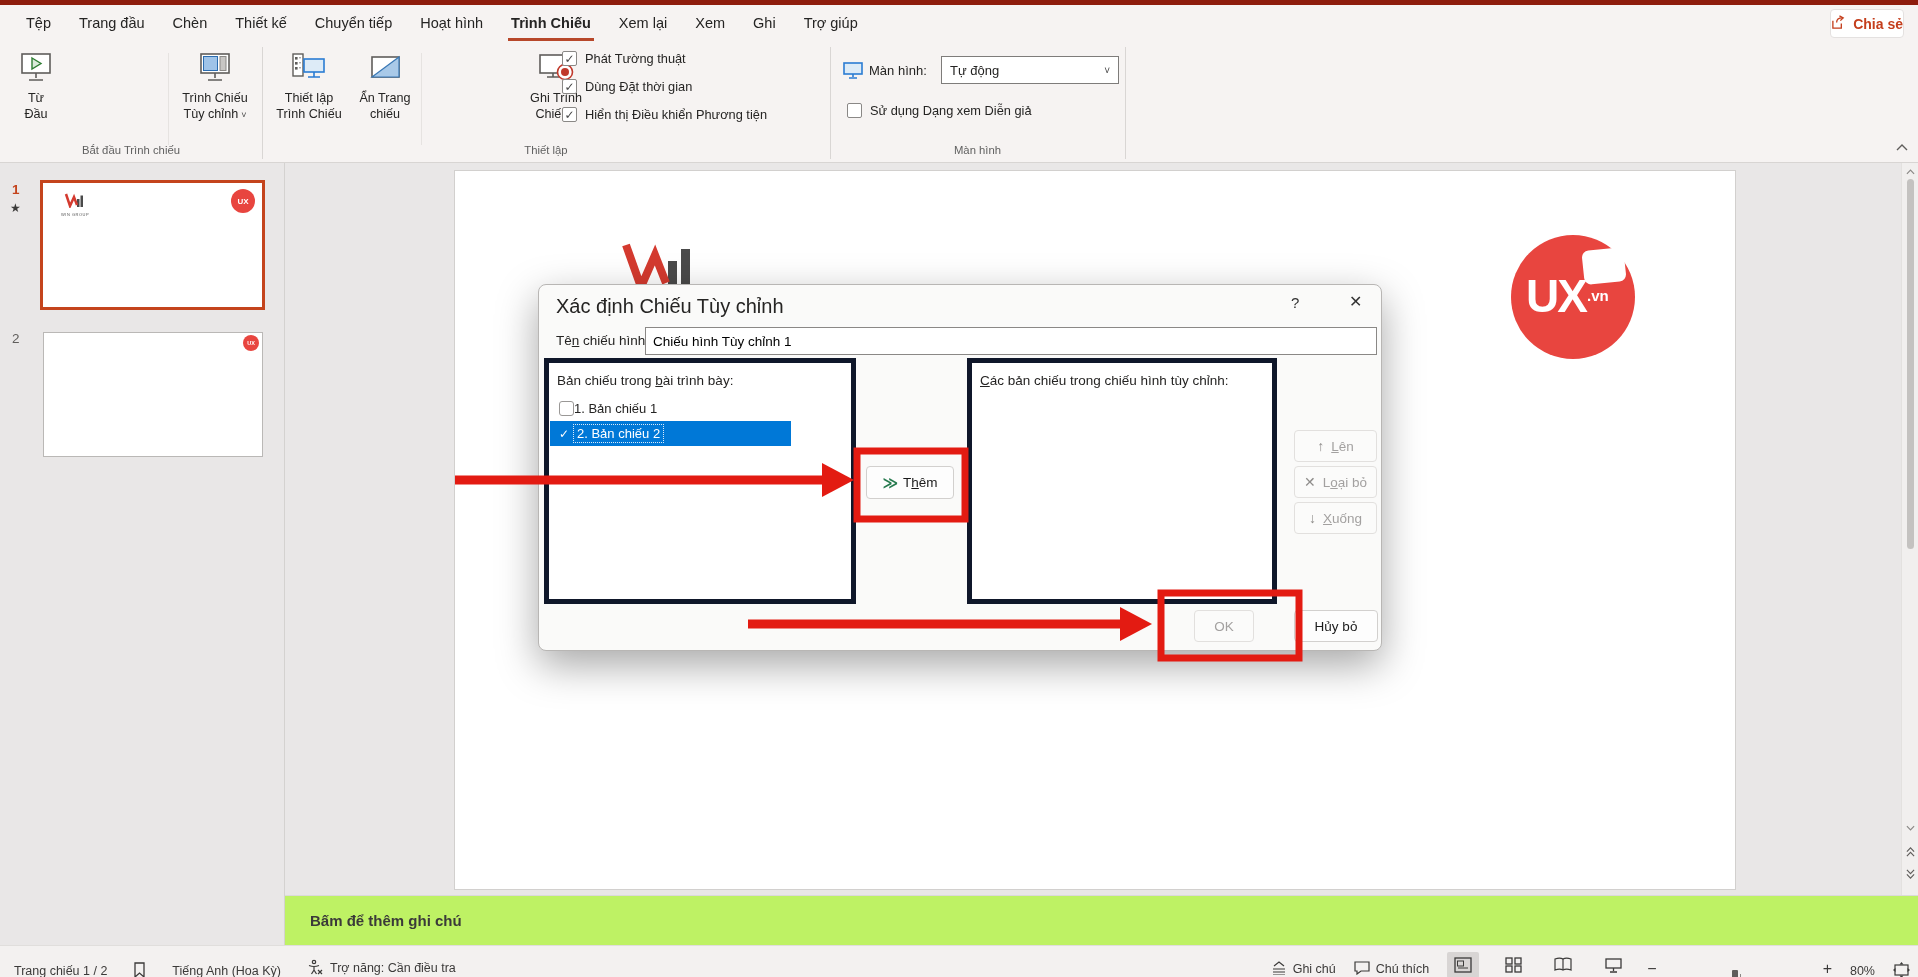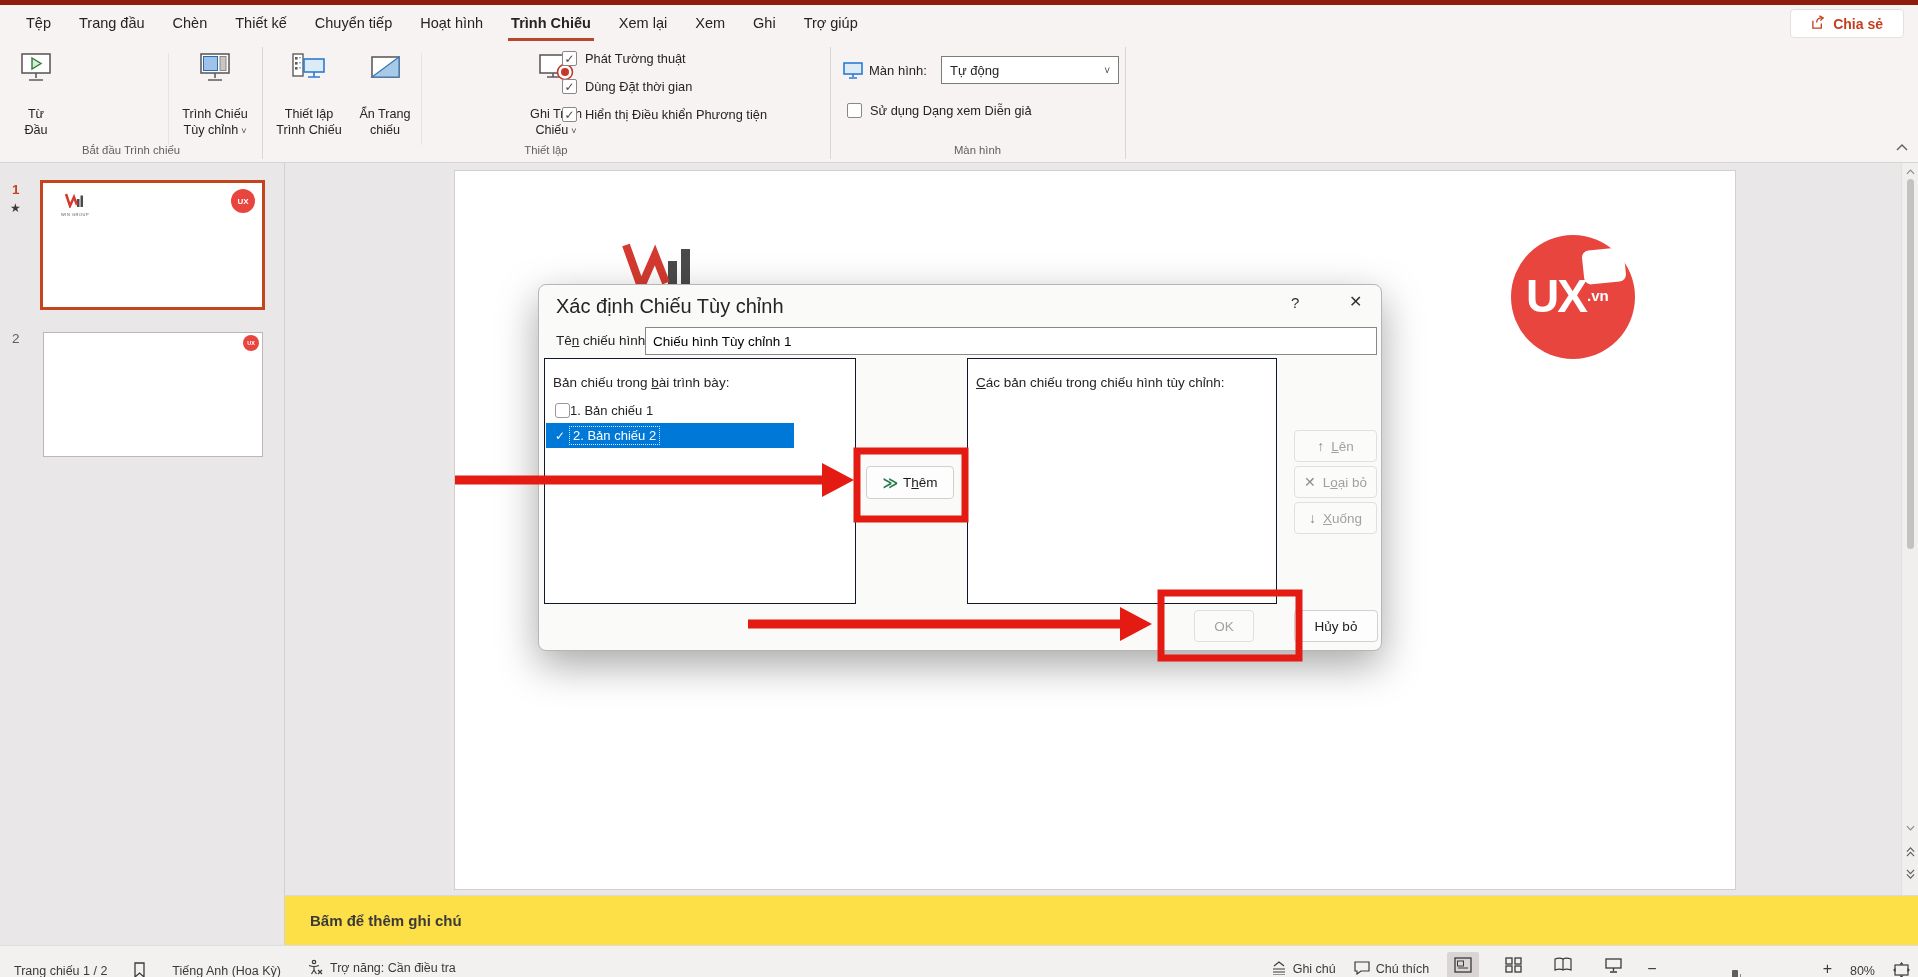--- a/index.html
+++ b/index.html
@@ -4,40 +4,40 @@
 <style>
   *{box-sizing:border-box;margin:0;padding:0}
   html,body{width:1918px;height:977px;overflow:hidden}
   body{font-family:"Liberation Sans","DejaVu Sans",sans-serif;background:#e9e7e7;position:relative;color:#252423}
   
   .top-accent{position:absolute;top:0;left:0;width:1918px;height:5px;background:#8e1d0d}
   .menubar{position:absolute;top:5px;left:0;width:1918px;height:36px;background:#f6f3f2;display:flex;align-items:center;padding-left:12px}
   .tab{padding:0 14px;font-size:14.5px;height:36px;display:flex;align-items:center;position:relative;cursor:default;white-space:nowrap}
   .tab.active{font-weight:bold}
   .tab.active .u{position:absolute;left:11px;right:11px;bottom:0;height:3px;background:#b7472a}
-  .share-btn{position:absolute;right:14px;top:4px;height:29px;background:#fff;border:1px solid #e4e1e0;border-radius:4px;display:flex;align-items:center;gap:7px;padding:0 20px;color:#c43e1c;font-size:14px;font-weight:bold}
+  .share-btn{position:absolute;right:14px;top:4px;height:29px;background:#fff;border:1px solid #e4e1e0;border-radius:4px;display:flex;align-items:center;gap:7px;padding:0 0;color:#c43e1c;font-size:14px;font-weight:bold}
   
   .ribbon{position:absolute;top:41px;left:0;width:1918px;height:122px;background:#f6f3f2;border-bottom:1px solid #d8d5d3}
   .rbtn{position:absolute;top:4px;height:98px;display:flex;flex-direction:column;align-items:center;padding-top:5px;text-align:center;font-size:12.6px;line-height:1.3;border-radius:4px}
   .ricon{height:36px;display:flex;align-items:center;justify-content:center}
-  .rlabel{margin-top:20px;white-space:nowrap}
+  .rlabel{margin-top:4px;white-space:nowrap}
   .dd{font-size:9px;color:#444;margin-left:3px}
   .gsep{position:absolute;top:6px;height:112px;width:1px;background:#d9d6d4}
   .isep{position:absolute;top:12px;height:92px;width:1px;background:#e6e3e1}
   .glabel{position:absolute;top:103px;font-size:11.3px;color:#616161;text-align:center}
   .rcheckrow{display:flex;align-items:center;gap:8px;font-size:12.8px;white-space:nowrap}
   .cbox{width:15px;height:15px;background:#fff;border:1px solid #8a8886;border-radius:2px;display:flex;align-items:center;justify-content:center;font-size:12px;color:#454545;flex:0 0 auto}
   .rib-select{position:absolute;left:941px;top:15px;width:178px;height:28px;background:#fff;border:1px solid #7e7c7a;display:flex;align-items:center;padding:0 8px;font-size:13px;justify-content:space-between}
   .collapse{position:absolute;right:10px;top:100px;font-size:11px;color:#5f5d5b}
   
   .thumb-panel{position:absolute;top:163px;left:0;width:285px;height:782px;background:#e9e7e7;border-right:1px solid #d4d2d0}
   .thumb{position:absolute;background:#fff}
   .thumb-num{position:absolute;font-size:13.5px}
   .canvas{position:absolute;left:455px;top:171px;width:1280px;height:718px;background:#fff;box-shadow:0 0 0 1px #d2d0ce}
-  .notes-bar{position:absolute;left:285px;top:895px;width:1633px;height:50px;background:#fde047;border-top:1px solid #dcdad9;display:flex;align-items:center;padding-left:25px}
+  .notes-bar{position:absolute;left:285px;top:895px;width:1633px;height:50px;background:#bef264;border-top:1px solid #dcdad9;display:flex;align-items:center;padding-left:25px}
   .notes-bar span{font-size:15px;font-weight:bold;color:#3b3a39}
   
   .vscroll{position:absolute;right:0;top:163px;width:17px;height:732px;background:#f1efee;border-left:1px solid #e3e1df}
   .vthumb{position:absolute;left:5px;top:16px;width:7px;height:370px;background:#c4c2c0;border-radius:4px}
   .sbtn{position:absolute;left:0;width:17px;height:18px;display:flex;align-items:center;justify-content:center}
   
   .status{position:absolute;left:0;top:945px;width:1918px;height:32px;background:#f3f1f0;border-top:1px solid #e0dedc;display:flex;align-items:center;justify-content:space-between;font-size:12.5px;color:#3b3a39;padding:0 8px 0 14px}
   .sleft,.sright{display:flex;align-items:flex-end;height:32px}
   .sleft > *{margin-right:26px;display:flex;align-items:center;gap:7px;white-space:nowrap}
   .sright > *{margin-left:18px;display:flex;align-items:center;gap:6px;white-space:nowrap}
@@ -46,21 +46,21 @@
   .zoomtrack{width:130px;height:1px;background:#8a8886;position:relative}
   .zoomtick{position:absolute;left:50%;top:-3px;width:1px;height:7px;background:#8a8886}
   .zoomhandle{position:absolute;left:44%;top:-7px;width:6px;height:15px;background:#605e5c;border-radius:1px}
   
   .dialog{position:absolute;left:538px;top:284px;width:844px;height:367px;background:#fafaf9;border:1px solid #b8b6b4;border-radius:8px;box-shadow:0 14px 40px rgba(0,0,0,.35);z-index:20;font-size:13.5px}
   .dlg-title{position:absolute;left:17px;top:10px;font-size:20px}
   .dlg-help{position:absolute;left:752px;top:9px;font-size:15px;color:#333}
   .dlg-close{position:absolute;left:810px;top:7px;font-size:16px;color:#333}
   .name-label{position:absolute;left:17px;top:48px}
   .name-input{position:absolute;left:106px;top:42px;width:732px;height:28px;border:1px solid #8a8886;background:#fff;font-size:13.5px;padding:0 7px;font-family:inherit}
-  .listbox{position:absolute;top:73px;background:#fff;border:1px solid #0f172a;padding:16px 0 0 8px}
+  .listbox{position:absolute;top:73px;background:#fff;border:5px solid #0f172a;padding:10px 0 0 8px}
   .listbox .hdr{margin-bottom:8px;white-space:nowrap}
   .lrow{display:flex;align-items:center;height:25px;font-size:13px}
   .lrow .lcb{width:15px;height:15px;border:1px solid #9a9896;border-radius:3px;background:#fff;margin-left:2px;flex:0 0 auto}
   .lrow.sel{background:#0078d7;color:#fff;width:82%;margin-left:-7px;padding-left:7px}
   .lrow.sel .wck{width:15px;margin-left:2px;font-size:12px;color:#fff;flex:0 0 auto}
   .lrow.sel .ltx{outline:1px dotted rgba(255,255,255,.85);padding:1px 3px}
   .dbtn{position:absolute;background:#fdfdfd;border:1px solid #d2d0ce;border-radius:4px;display:flex;align-items:center;justify-content:center;gap:7px;font-size:13.5px;color:#1a1a1a}
   .dbtn.disabled{color:#a3a1a0;border-color:#e2e0de;background:#fbfbfa}
   .dbtn .gicon{color:#8f8d8b;font-size:14px}
   u{text-decoration:underline}

